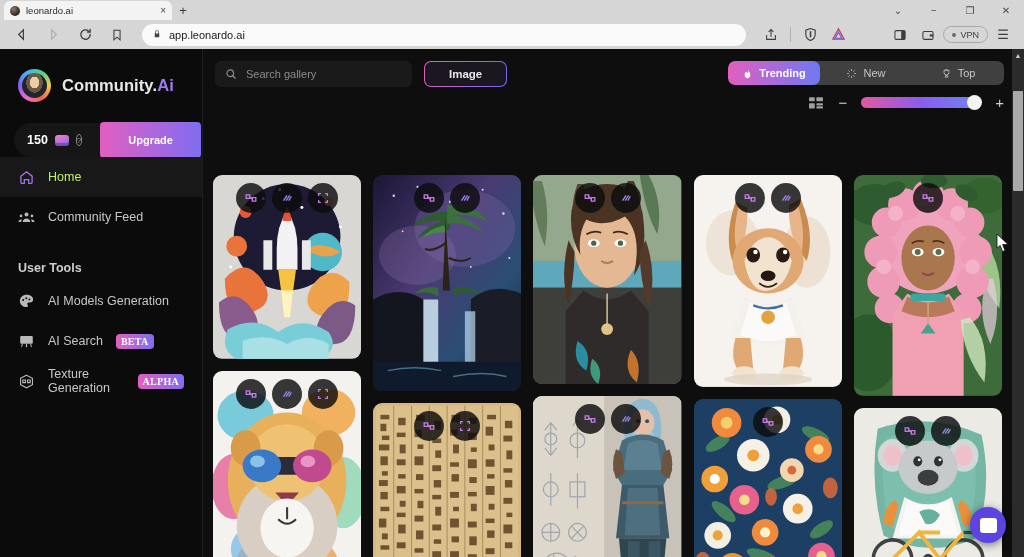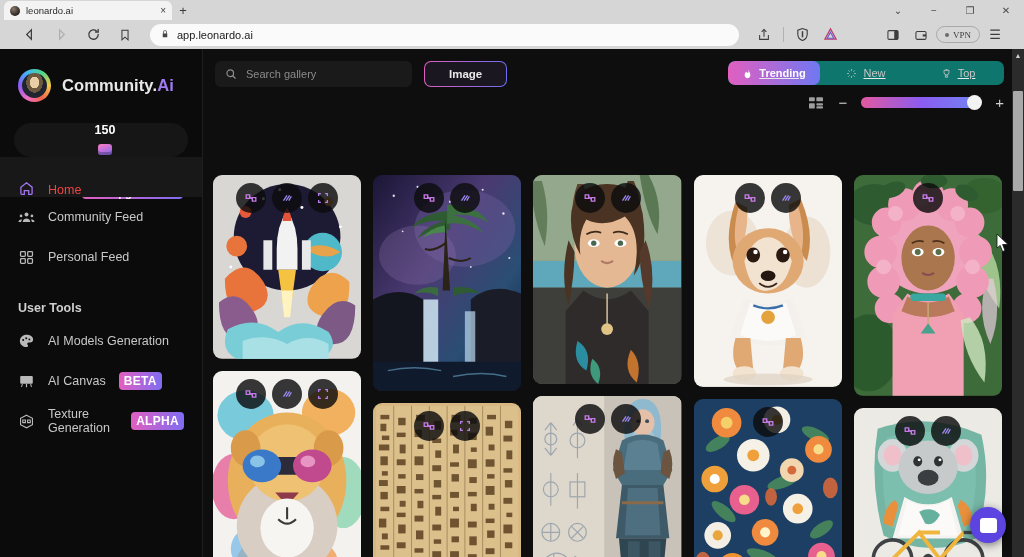--- a/index.html
+++ b/index.html
@@ -35,38 +35,38 @@
     font-size:13px; color:#3a3a3a; cursor:pointer;
   }
   .winctl { position:absolute; right:0; top:0; height:20px; display:flex; align-items:center; }
   .winctl span {
     width:36px; height:20px; display:flex; align-items:center; justify-content:center;
     font-size:10px; color:#4a4a4a; cursor:pointer;
   }
 
   .navbar {
     height:29px; background:#d6d6d6; display:flex; align-items:center;
-    gap:6px; padding:0 16px;
+    gap:6px; padding:0 8px;
   }
   .navbtn {
     width:26px; height:24px; display:flex; align-items:center; justify-content:center;
     color:#3c3c3c; cursor:pointer; border-radius:4px;
   }
   .navbtn.dim { color:#b0b0b0; }
   .urlbar {
     flex:1; height:22px; background:#fafafa; border-radius:11px;
     display:flex; align-items:center; gap:7px; padding:0 10px; margin:0 6px;
     font-size:11px; color:#202020;
   }
   .lock { font-size:9px; color:#444; }
   .navicons { display:flex; align-items:center; gap:2px; }
   .sep { width:1px; height:15px; background:#b2b2b2; margin:0 4px; }
   .vpnpill {
     display:flex; align-items:center; gap:4px; border:1px solid #a9a9a9;
-    border-radius:10px; height:17px; padding:0 8px; font-size:9px; color:#3d3d3d;font-family:Liberation Serif, serif;
+    border-radius:10px; height:17px; padding:0 8px; font-size:9px; color:#3d3d3d;
   }
   .vpndot { width:4px; height:4px; border-radius:50%; background:#6b6b6b; }
 
   
   .app { flex:1; display:flex; background:#0a0a0a; position:relative; overflow:hidden; }
 
   
   .sidebar {
     width:203px; background:#0b0b0b; border-right:1px solid #1e1e1e;
     padding-top:16px; flex:0 0 auto; overflow:hidden;
@@ -80,21 +80,21 @@
   .brand-logo i {
     width:25px; height:25px; border-radius:50%;
     background:radial-gradient(ellipse at 50% 38%, #e9cfa8 0 26%, #6d5840 27% 46%, #20242e 47%);
     display:block;
   }
   .brand-txt { font-size:16.5px; font-weight:bold; letter-spacing:.1px; }
   .brand-txt .ai { color:#a07bf0; }
 
   .credits {
     margin:18px 14px 0 14px; height:34px; background:#161616; border-radius:17px;
-    display:flex; align-items:center; padding:0 5px 0 13px; gap:7px;flex-direction:column;
+    display:flex; align-items:center; padding:0 5px 0 13px; gap:7px;
   }
   .cr-num { font-size:12.5px; font-weight:bold; color:#fff; }
   .cr-coin {
     width:14px; height:11px; border-radius:3px;
     background:linear-gradient(160deg,#ff7ac4,#7b6bf0); flex:0 0 auto;
     box-shadow:inset 0 -3px 0 rgba(0,0,0,.25);
   }
   .cr-help {
     width:12px; height:12px; border-radius:50%; border:1px solid #8a8a8a;
     color:#9a9a9a; font-size:8px; display:flex; align-items:center; justify-content:center;
@@ -109,30 +109,30 @@
   }
 
   .sec-label {
     font-size:12.5px; color:#cfcfcf; font-weight:bold;
     padding:0 18px; margin-top:24px; margin-bottom:6px;
   }
   .nav-item {
     display:flex; align-items:center; gap:13px; height:40px; padding:0 18px;
     font-size:12.5px; color:#c8c8c8; cursor:pointer; position:relative;
   }
-  .nav-item.active { background:#181818; color:#ef4444;align-items:flex-end; }
+  .nav-item.active { background:#181818; color:#bef264; }
   .nav-item.active .nav-ico { color:#a475f0; }
   .nav-ico {
     width:17px; height:17px; flex:0 0 auto; color:#b9b9b9;
     display:flex; align-items:center; justify-content:center;
   }
   .nav-ico svg { width:17px; height:17px; display:block; }
   .badge {
-    font-size:12px; font-weight:bold; color:#fff; padding:2px 5px; border-radius:4px;
-    background:linear-gradient(90deg,#e25fc0,#7f6df2); letter-spacing:.3px;
+    font-size:10px; font-weight:bold; color:#fff; padding:2px 5px; border-radius:4px;
+    background:linear-gradient(90deg,#e25fc0,#7f6df2); letter-spacing:.3px;font-family:Liberation Serif, serif;
   }
 
   
   .main { flex:1; background:#0e0e0e; position:relative; overflow:hidden; }
 
   .toolbar { padding:12px 20px 0 12px; }
   .tb-row1 { display:flex; align-items:center; gap:12px; }
   .searchbox {
     width:197px; height:26px; background:#1a1a1a; border-radius:6px;
     display:flex; align-items:center; gap:9px; padding:0 10px;
@@ -145,21 +145,21 @@
   .searchbox input::placeholder { color:#8b8b8b; }
   .search-btn {
     height:26px; padding:0 24px; border-radius:7px; cursor:pointer;
     background:#1a1720; color:#e9e9e9; font-size:11.5px; font-weight:bold;
     font-family:inherit;
     border:1px solid transparent;
     background-image:linear-gradient(#1a1720,#1a1720),linear-gradient(90deg,#e25fc0,#6f6df2);
     background-origin:border-box; background-clip:padding-box,border-box;
   }
   .seg {
-    display:inline-flex; background:#0f766e; border-radius:7px; height:24px; overflow:hidden;text-decoration:underline;
+    display:inline-flex; background:#404040; border-radius:7px; height:24px; overflow:hidden;
   }
   .seg > div {
     display:flex; align-items:center; justify-content:center; gap:6px;
     font-size:11px; color:#c6c6c6; cursor:pointer; height:24px;
   }
   .seg > div.on {
     background:linear-gradient(90deg,#e25fc0,#6f78f2);
     color:#fff; font-weight:bold; border-radius:7px;
   }
   .tb-row2 { display:flex; align-items:center; margin-top:10px; }
@@ -353,31 +353,20 @@
               <path d="M5.6 15.4c0-2.5 2-4.1 4.4-4.1s4.4 1.6 4.4 4.1z"></path>
               <circle cx="3.6" cy="8.1" r="1.6"></circle>
               <path d="M.6 15.4c0-1.9 1.3-3 3-3 .5 0 1 .1 1.4.3-.9.8-1.4 1.8-1.4 2.7z"></path>
               <circle cx="16.4" cy="8.1" r="1.6"></circle>
               <path d="M19.4 15.4c0-1.9-1.3-3-3-3-.5 0-1 .1-1.4.3.9.8 1.4 1.8 1.4 2.7z"></path>
             </svg>
         </span>
         <span>Community Feed</span>
       </div>
 
-      <div class="nav-item">
-        <span class="nav-ico">
-          <svg viewBox="0 0 20 20" fill="none" stroke="currentColor" stroke-width="1.5">
-              <rect x="3" y="3" width="5.6" height="5.6" rx="1"></rect>
-              <rect x="11.4" y="3" width="5.6" height="5.6" rx="1"></rect>
-              <rect x="3" y="11.4" width="5.6" height="5.6" rx="1"></rect>
-              <rect x="11.4" y="11.4" width="5.6" height="5.6" rx="1"></rect>
-            </svg>
-        </span>
-        <span>Personal Feed</span>
-      </div>
 
 
 
       <div class="sec-label">User Tools</div>
 
       <div class="nav-item">
         <span class="nav-ico">
           <svg viewBox="0 0 20 20" fill="currentColor">
               <path d="M10 2.2c-4.3 0-7.8 3.2-7.8 7.2 0 4 3.5 7.2 7.8 7.2 1.1 0 1.8-.7 1.8-1.6 0-.4-.2-.8-.5-1.1-.2-.3-.4-.6-.4-1 0-.9.7-1.6 1.6-1.6h1.6c2.1 0 3.7-1.6 3.7-3.6 0-3.2-3.5-5.5-7.8-5.5z"></path>
               <circle cx="6.1" cy="8.3" r="1.2" fill="#0b0b0b"></circle>
@@ -388,21 +377,21 @@
         <span>AI Models Generation</span>
       </div>
 
       <div class="nav-item">
         <span class="nav-ico">
           <svg viewBox="0 0 20 20" fill="currentColor">
               <rect x="2.6" y="3.4" width="14.8" height="9.2" rx="1.2"></rect>
               <path d="M9.3 12.6h1.4v4.2H9.3zM4.6 12.6h1.2l-1 4h-1.2zM14.2 12.6H15.4l1 4h-1.2z"></path>
             </svg>
         </span>
-        <span>AI Canvas</span>
+        <span>AI Search</span>
         <span class="badge">BETA</span>
       </div>
 
       <div class="nav-item">
         <span class="nav-ico">
           <svg viewBox="0 0 20 20" fill="none" stroke="currentColor" stroke-width="1.3">
               <path d="M10 2.6 17 6.3v7.4L10 17.4 3 13.7V6.3z"></path>
               <path d="M5.6 8.2h3.1v3.1H5.6zM11.3 8.2h3.1v3.1h-3.1z"></path>
             </svg>
         </span>

